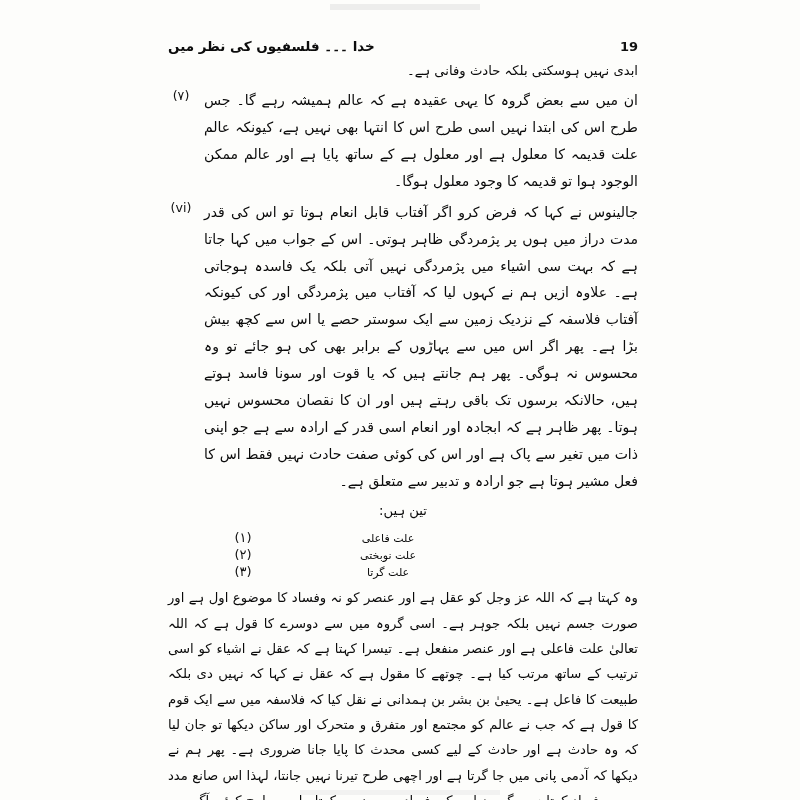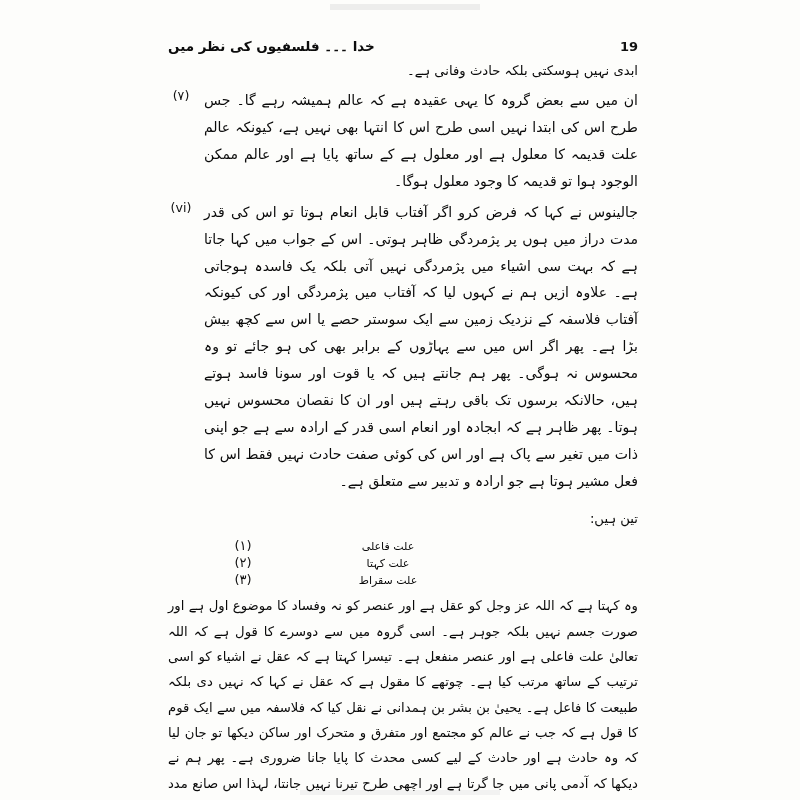--- a/index.html
+++ b/index.html
@@ -125,22 +125,22 @@
     font-size: 13.2px;
     line-height: 1.95;
     color: #0a0a0a;
     margin: 6px 0 0 0;
     text-align: right;
   }
   .hanging {
     font-size: 13.2px;
     line-height: 1.95;
     color: #0a0a0a;
-    text-align: right;
-    margin: 12px 0 4px 0;
+    text-align: center;
+    margin: 4px 0 4px 0;
   }
   .body-block {
     margin-top: 6px;
   }
 </style>
 </head>
 <body>
 
 <div class="page">
   <div class="scan">
@@ -168,25 +168,25 @@
 
       <p class="hanging">تین ہیں:</p>
 
       <div class="list-block">
         <div class="list-row">
           <div class="list-num">(١)</div>
           <div class="list-text">علت فاعلی</div>
         </div>
         <div class="list-row">
           <div class="list-num">(٢)</div>
-          <div class="list-text">علت کہتا</div>
+          <div class="list-text">علت نوبختی</div>
         </div>
         <div class="list-row">
           <div class="list-num">(٣)</div>
-          <div class="list-text">علت سقراط</div>
+          <div class="list-text">علت گرتا</div>
         </div>
       </div>
 
       <div class="body-block">
         <p class="para">وہ کہتا ہے کہ اللہ عز وجل کو عقل ہے اور عنصر کو نہ وفساد کا موضوع اول ہے اور صورت جسم نہیں بلکہ جوہر ہے۔ اسی گروہ میں سے دوسرے کا قول ہے کہ اللہ تعالیٰ علت فاعلی ہے اور عنصر منفعل ہے۔ تیسرا کہتا ہے کہ عقل نے اشیاء کو اسی ترتیب کے ساتھ مرتب کیا ہے۔ چوتھے کا مقول ہے کہ عقل نے کہا کہ نہیں دی بلکہ طبیعت کا فاعل ہے۔ یحییٰ بن بشر بن ہمدانی نے نقل کیا کہ فلاسفہ میں سے ایک قوم کا قول ہے کہ جب نے عالم کو مجتمع اور متفرق و متحرک اور ساکن دیکھا تو جان لیا کہ وہ حادث ہے اور حادث کے لیے کسی محدث کا پایا جانا ضروری ہے۔ پھر ہم نے دیکھا کہ آدمی پانی میں جا گرتا ہے اور اچھی طرح تیرنا نہیں جانتا، لہذا اس صانع مدد بر سے فریاد کرتا ہے مگر وہ اس کی فریاد رسی نہیں کرتا۔ اسی طرح کوئی آگ میں گرتا ہے تو ہم نے معلوم کر لیا کہ صانع معدوم ہے۔</p>
       </div>
 
     </div>
   </div>
 </div>

